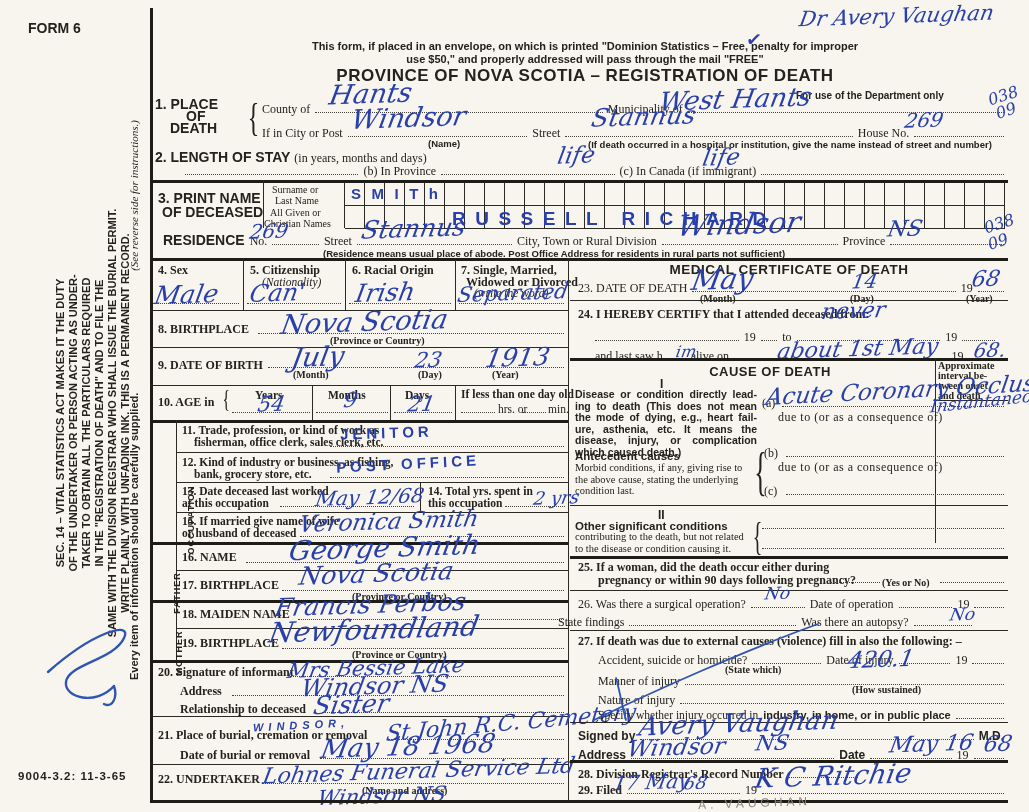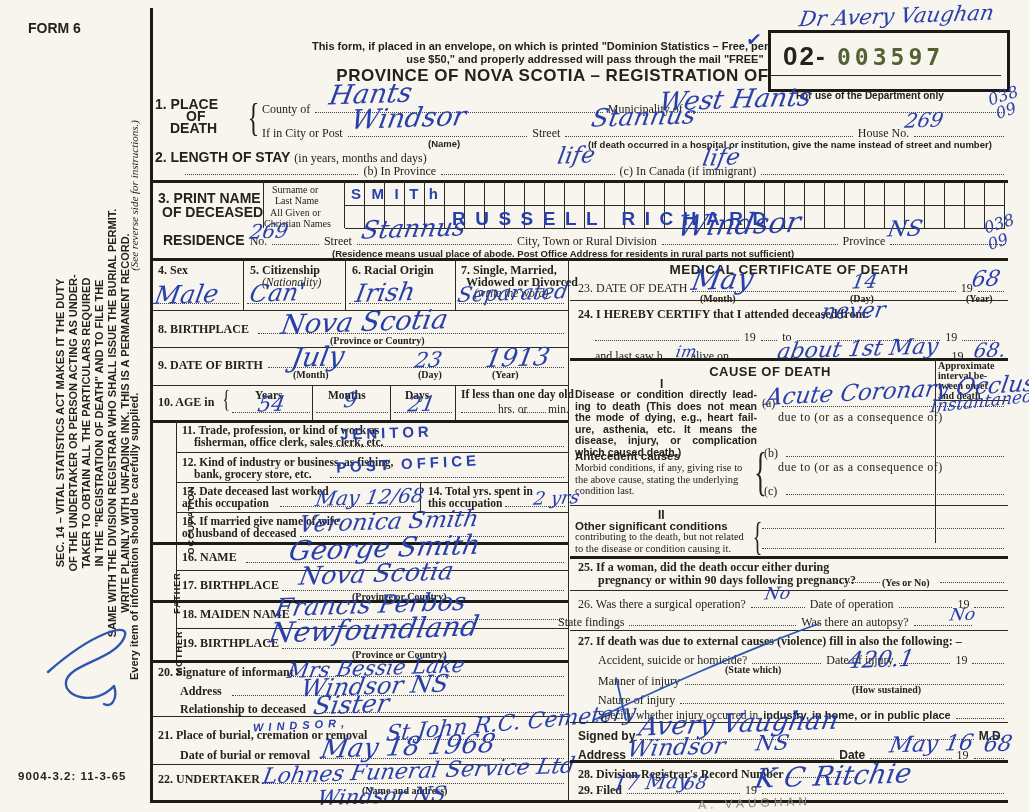--- a/index.html
+++ b/index.html
@@ -62,25 +62,20 @@
   <div class="abs sb f11" style="left:18px;top:770px;letter-spacing:1px;">9004-3.2: 11-3-65</div>
 
   <div class="vl2" style="left:150px;top:8px;height:794px;"></div>
 
   <div class="abs sb" style="left:215px;top:40px;width:740px;text-align:center;font-size:11px;">This form, if placed in an envelope, on which is printed "Dominion Statistics – Free, penalty for improper</div>
   <div class="abs sb" style="left:215px;top:53px;width:740px;text-align:center;font-size:11px;">use $50," and properly addressed will pass through the mail "FREE"</div>
   <div class="abs sb f17" style="left:215px;top:66px;width:740px;text-align:center;letter-spacing:.5px;">PROVINCE OF NOVA SCOTIA – REGISTRATION OF DEATH</div>
 
   <div class="hw" style="left:800px;top:6px;font-size:21px;">Dr Avery Vaughan</div>
   <div class="hwc" style="left:746px;top:30px;font-size:19px;transform:rotate(8deg);">✓</div>
-  <div class="abs" style="left:768px;top:30px;width:236px;height:56px;border:3px solid #1c1a15;background:#f8f5ee;">
-    <span class="abs sb" style="left:12px;top:8px;font-size:26px;letter-spacing:2px;">02-</span>
-    <span class="abs stamp" style="left:66px;top:11px;font-size:23px;">003597</span>
-    <span class="hl" style="left:0px;top:42px;width:230px;"></span>
-  </div>
   <div class="abs sb f10" style="left:796px;top:90px;">For use of the Department only</div>
 
   <div class="abs sb f13" style="left:155px;top:96px;">1. PLACE</div>
   <div class="abs sb f13" style="left:186px;top:108px;">OF</div>
   <div class="abs sb f13" style="left:170px;top:120px;">DEATH</div>
   <div class="abs sr" style="left:244px;top:94px;font-size:40px;font-weight:400;transform:scaleX(.6);">{</div>
 
   <div class="row f12" style="left:262px;top:100px;width:742px;">
     <span class="sr nw">County of</span>
       <span class="dt"></span>
@@ -141,21 +136,21 @@
     <span class="sb f13 nw">RESIDENCE</span>
     <span class="sr nw">No.</span>
       <span class="dt" style="flex:.45;"></span>
     <span class="sr nw">Street</span>
       <span class="dt" style="flex:1.5;"></span>
     <span class="sr nw">City, Town or Rural Division</span>
       <span class="dt" style="flex:1.7;"></span>
     <span class="sr nw">Province</span>
       <span class="dt" style="flex:1.1;"></span>
   </div>
-  <div class="abs sb f9" style="left:332px;top:248px;">(Residence means usual place of abode. Post Office Address for residents in rural parts not sufficient)</div>
+  <div class="abs sb f9" style="left:323px;top:248px;">(Residence means usual place of abode. Post Office Address for residents in rural parts not sufficient)</div>
   <div class="hw" style="left:250px;top:221px;font-size:20px;">269</div>
   <div class="hw" style="left:362px;top:216px;font-size:25px;">Stannus</div>
   <div class="hw" style="left:678px;top:210px;font-size:29px;">Windsor</div>
   <div class="hw" style="left:888px;top:218px;font-size:22px;">NS</div>
   <div class="hw" style="left:984px;top:216px;font-size:16px;transform:rotate(-18deg);">038</div>
   <div class="hw" style="left:988px;top:234px;font-size:16px;transform:rotate(-18deg);">09</div>
 
   <div class="hl2" style="left:150px;top:258px;width:858px;"></div>
   <div class="vl" style="left:568px;top:258px;height:542px;"></div>
 

